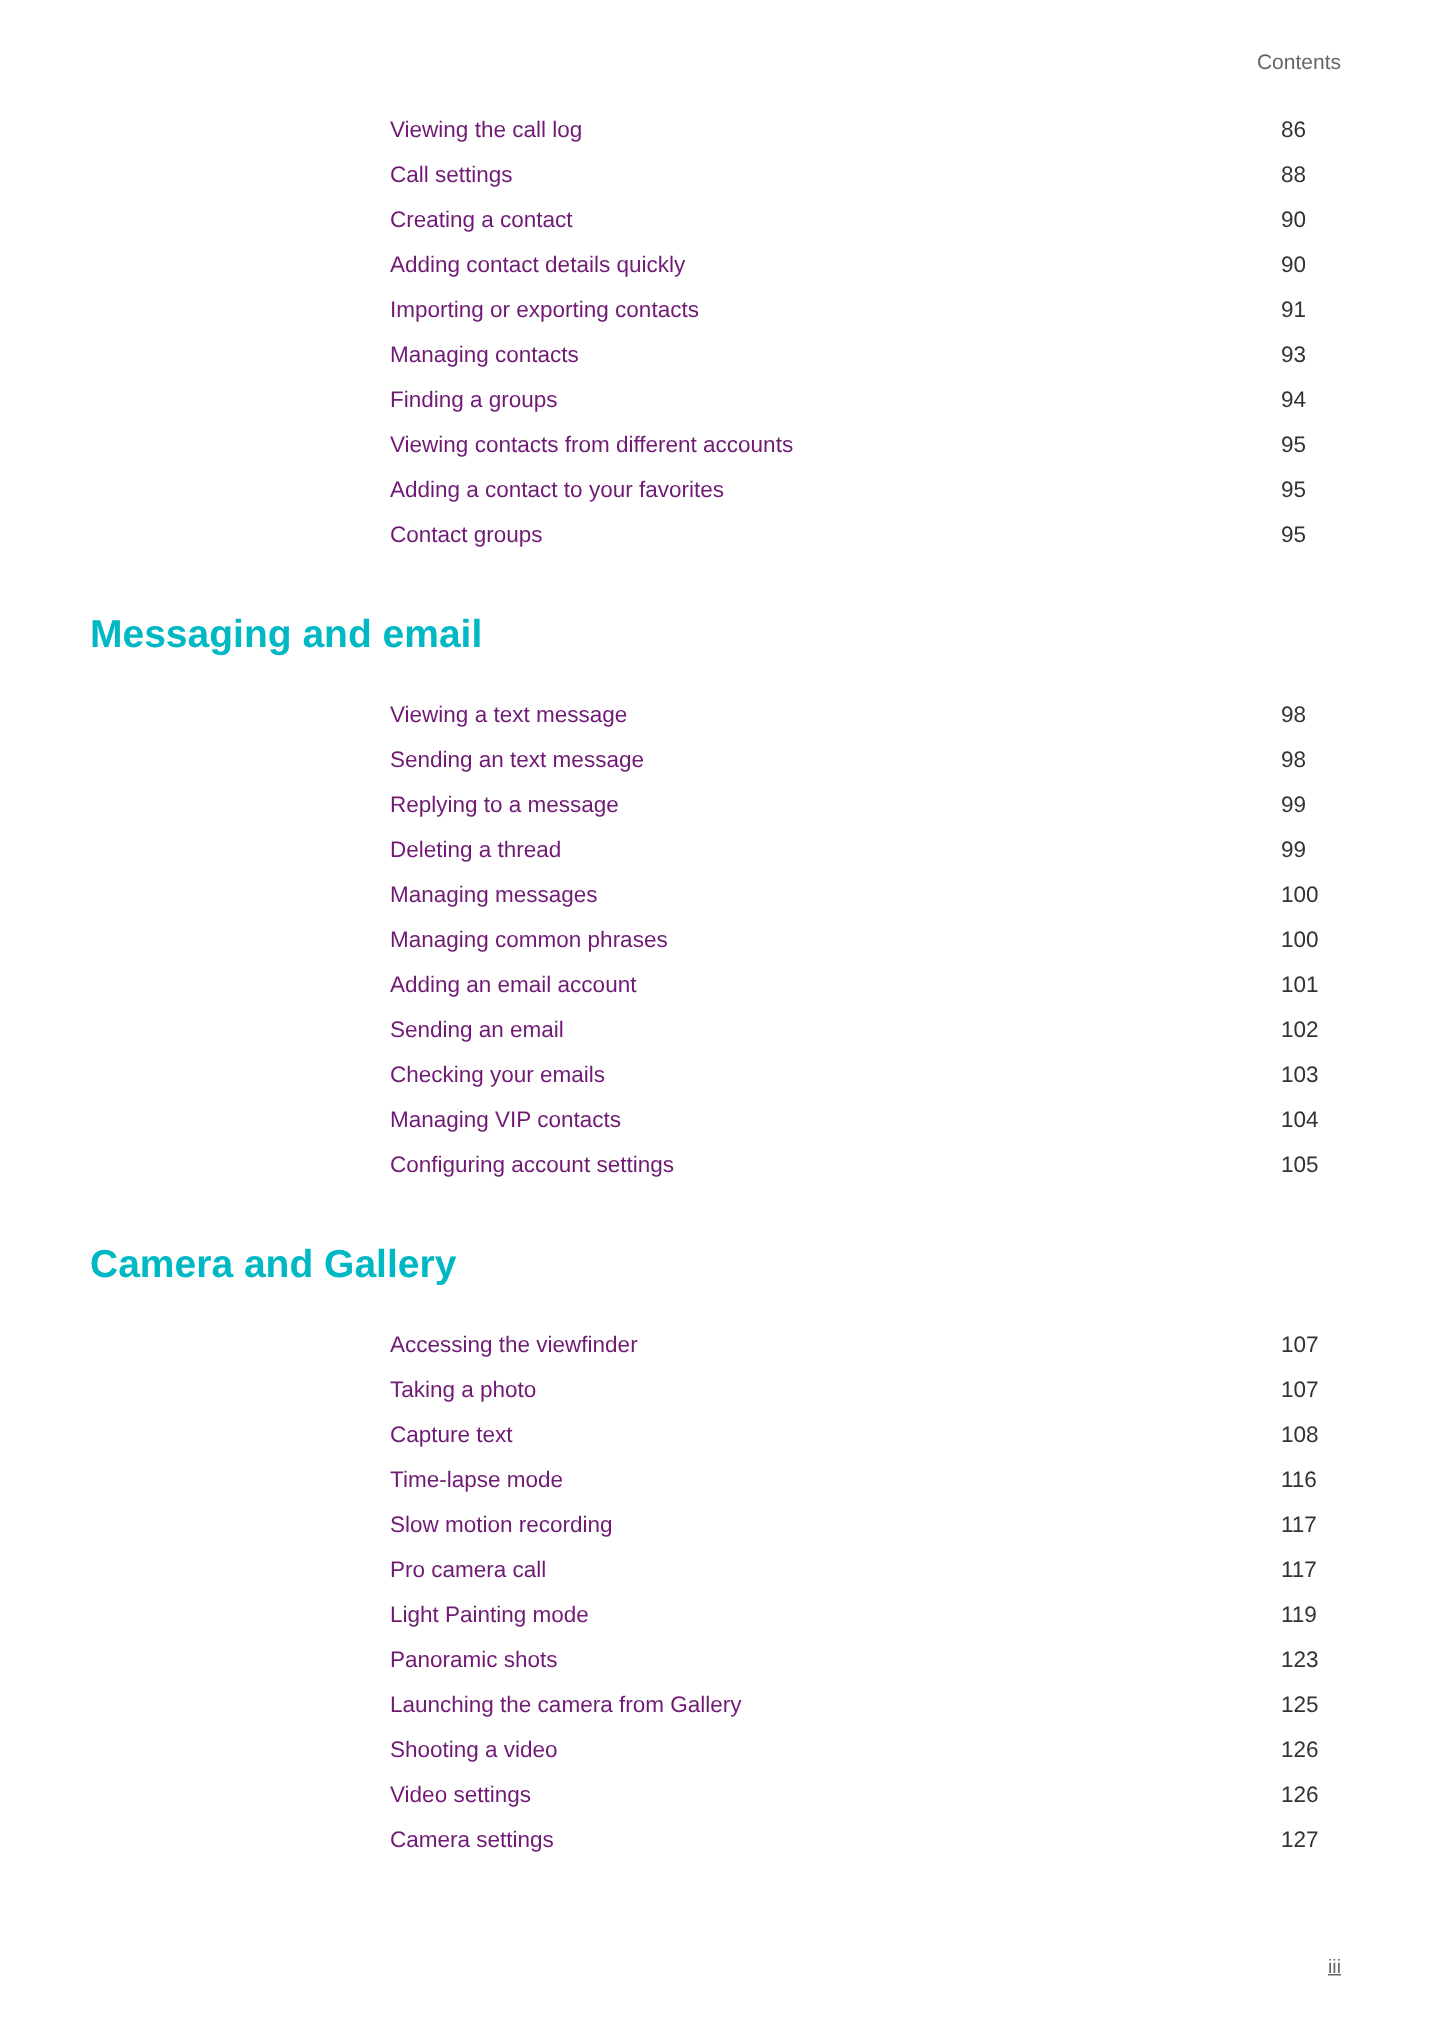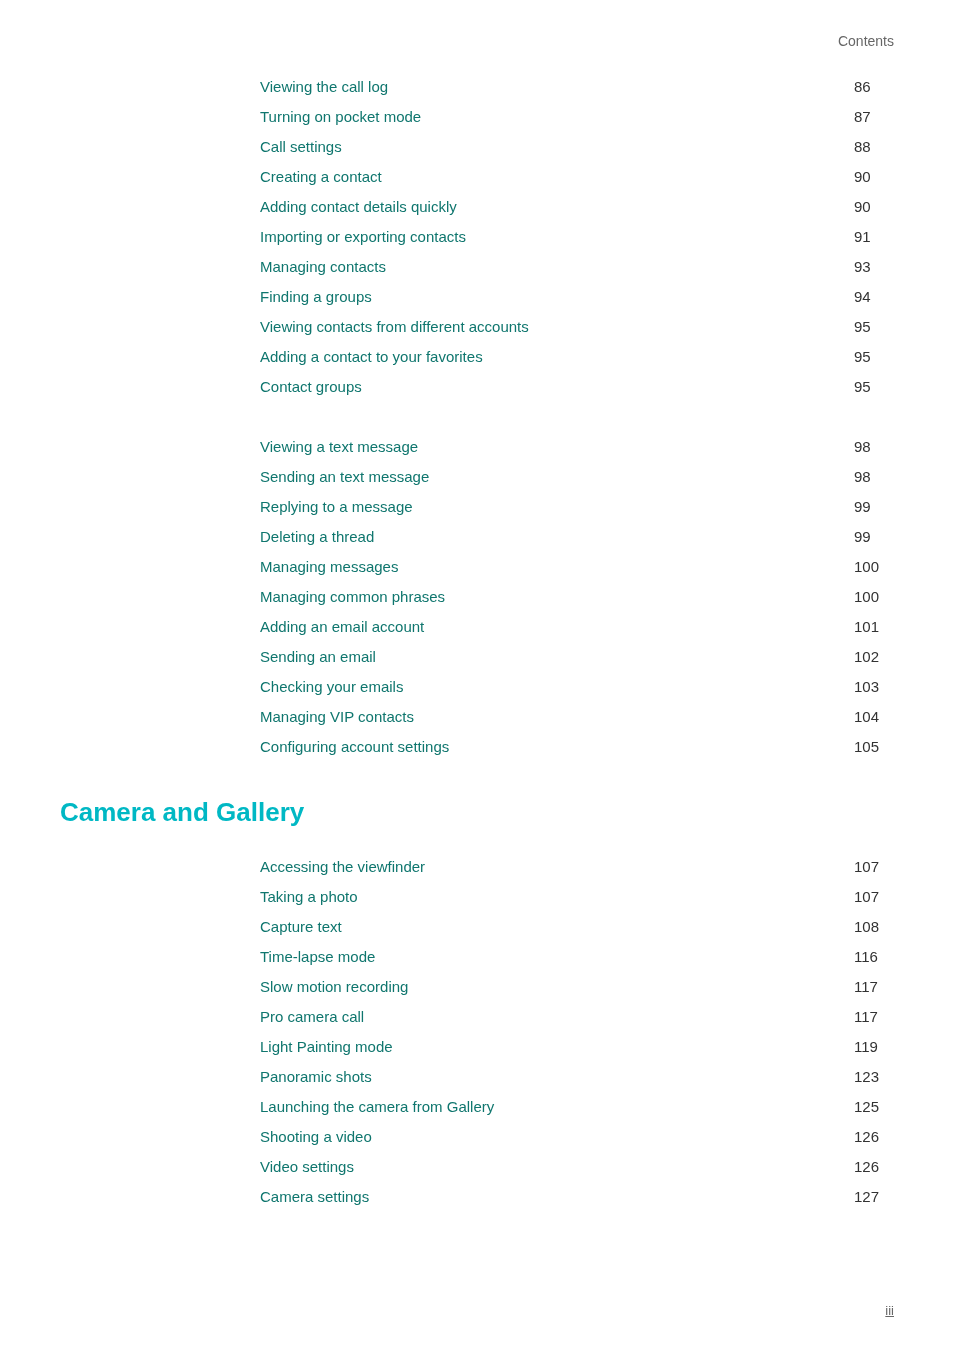--- a/index.html
+++ b/index.html
@@ -40,21 +40,21 @@
       display: flex;
       justify-content: space-between;
       align-items: baseline;
       padding: 3px 0;
       padding-left: 200px;
     }
 
     .toc-entry-text {
       flex: 1;
       font-size: 15px;
-      color: #0f766e;
+      color: #701a75;
     }
 
     .toc-entry-page {
       font-size: 15px;
       color: #333;
       min-width: 40px;
       text-align: left;
     }
 
     .section-heading {
@@ -80,24 +80,20 @@
 
   <div class="contents-label">Contents</div>
 
   <div id="toc-container">
       <div class="toc-section">
         <div class="toc-entry">
           <span class="toc-entry-text">Viewing the call log</span>
           <span class="toc-entry-page">86</span>
         </div>
         <div class="toc-entry">
-          <span class="toc-entry-text">Turning on pocket mode</span>
-          <span class="toc-entry-page">87</span>
-        </div>
-        <div class="toc-entry">
           <span class="toc-entry-text">Call settings</span>
           <span class="toc-entry-page">88</span>
         </div>
         <div class="toc-entry">
           <span class="toc-entry-text">Creating a contact</span>
           <span class="toc-entry-page">90</span>
         </div>
         <div class="toc-entry">
           <span class="toc-entry-text">Adding contact details quickly</span>
           <span class="toc-entry-page">90</span>
@@ -121,20 +117,21 @@
         <div class="toc-entry">
           <span class="toc-entry-text">Adding a contact to your favorites</span>
           <span class="toc-entry-page">95</span>
         </div>
         <div class="toc-entry">
           <span class="toc-entry-text">Contact groups</span>
           <span class="toc-entry-page">95</span>
         </div>
       </div>
       <div class="toc-section">
+        <div class="section-heading">Messaging and email</div>
         <div class="toc-entry">
           <span class="toc-entry-text">Viewing a text message</span>
           <span class="toc-entry-page">98</span>
         </div>
         <div class="toc-entry">
           <span class="toc-entry-text">Sending an text message</span>
           <span class="toc-entry-page">98</span>
         </div>
         <div class="toc-entry">
           <span class="toc-entry-text">Replying to a message</span>

